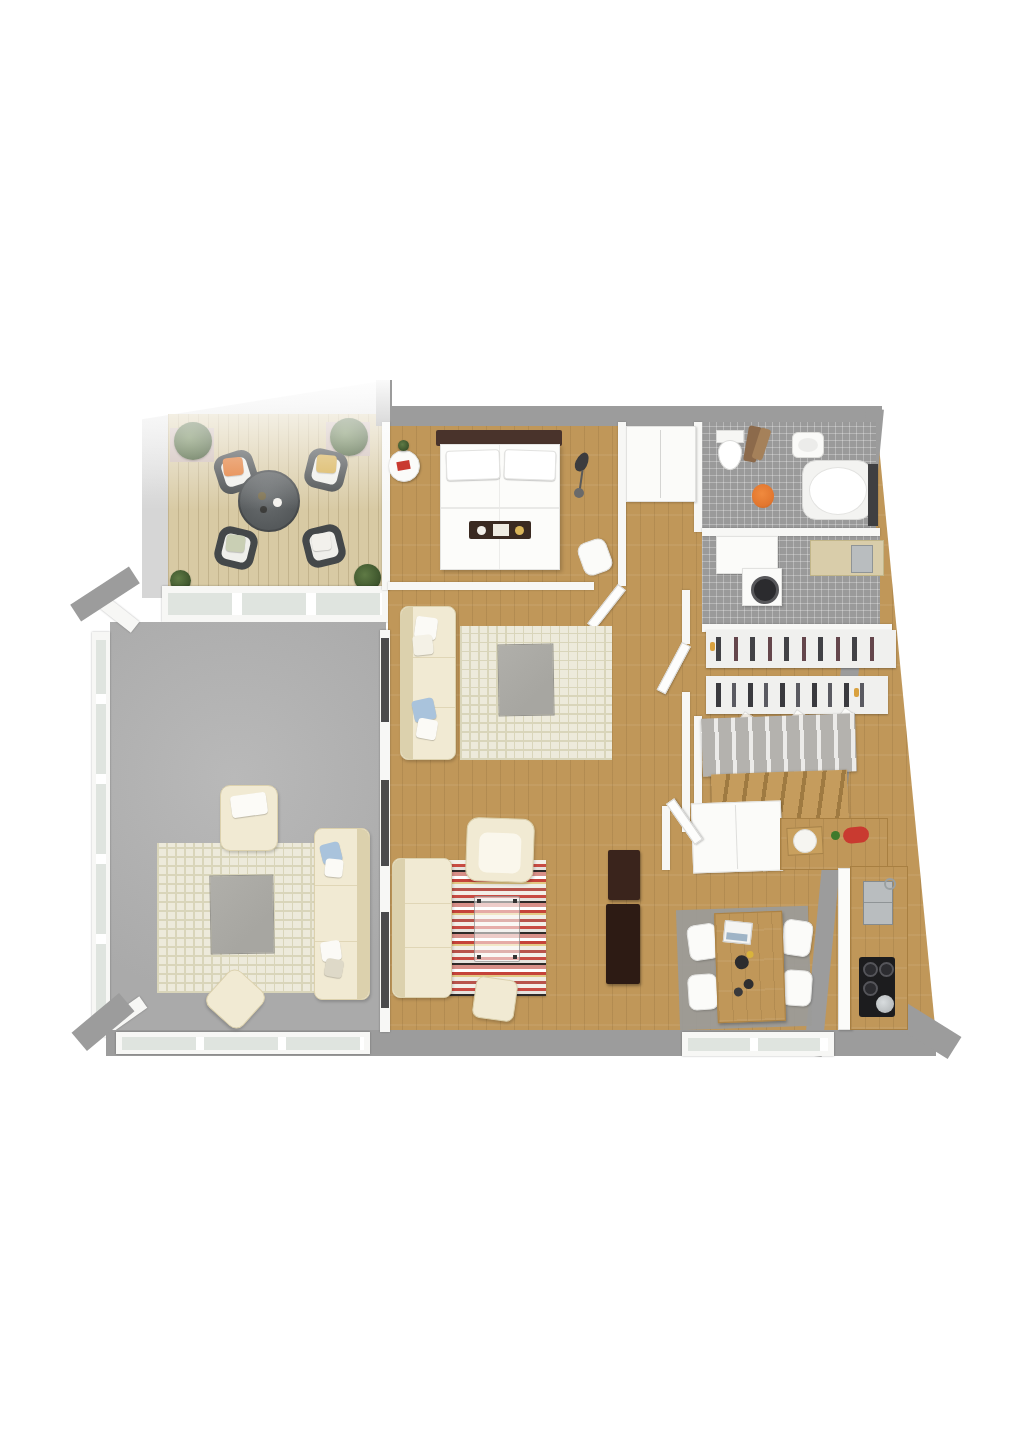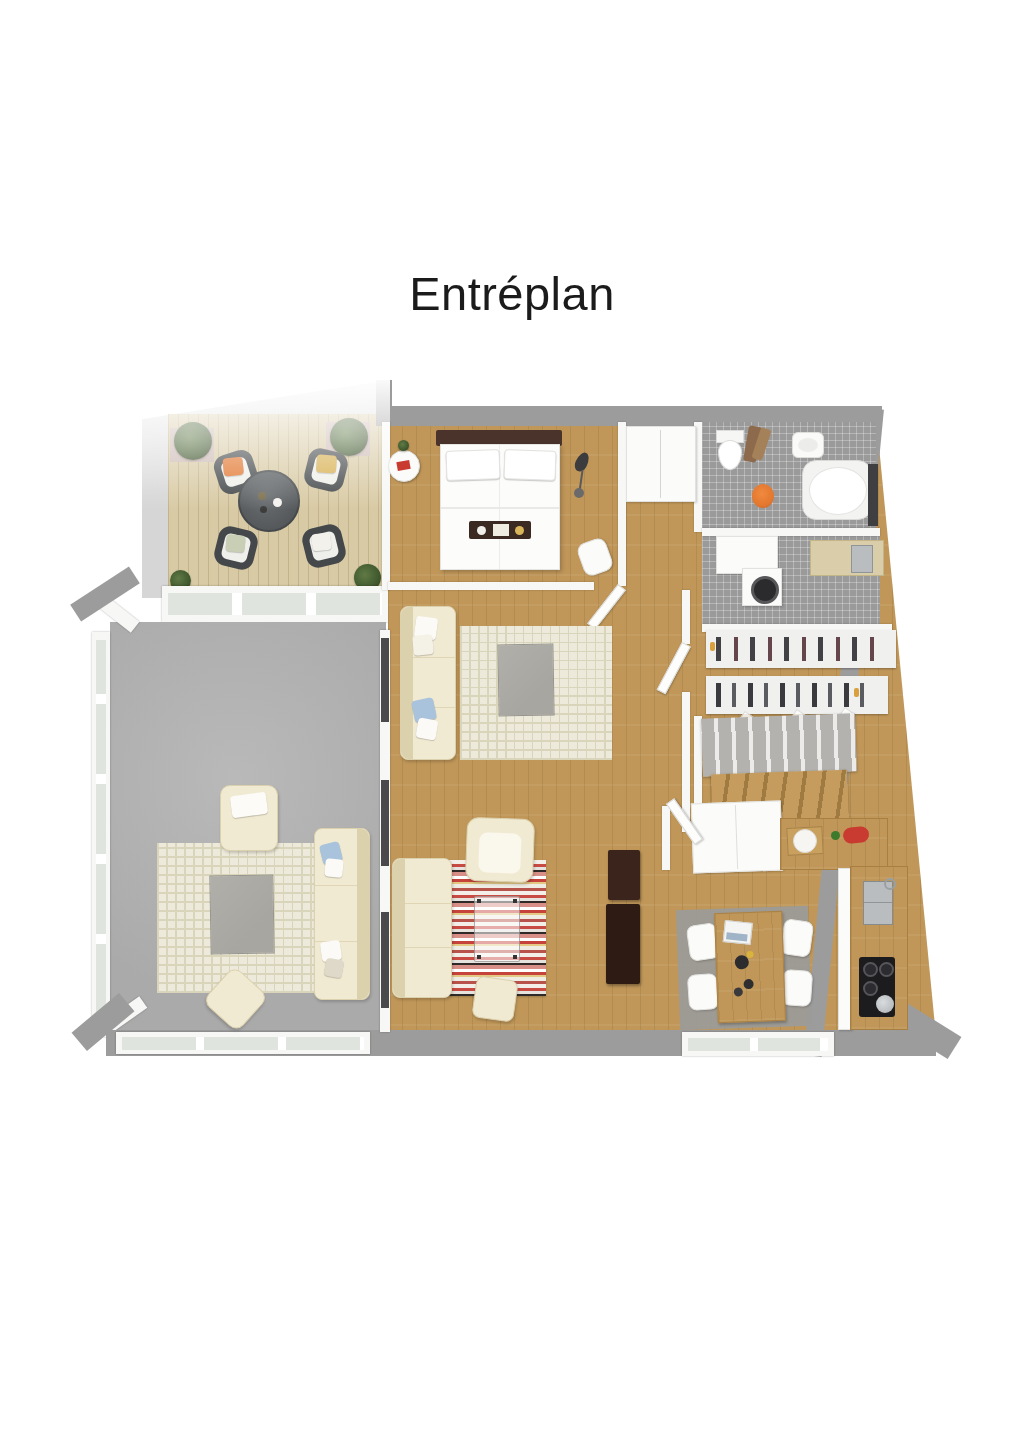--- a/index.html
+++ b/index.html
@@ -41,21 +41,20 @@
   .pillow{border-radius:4px;box-shadow:0 1px 1px rgba(0,0,0,.2);}
   .graytab{background:linear-gradient(135deg,#b0afaa,var(--table-gray) 70%);border:1px solid #96958f;}
   .whitebox{background:#fbfbf9;border:1px solid #e2e2e0;box-shadow:1px 1px 2px rgba(0,0,0,.2);}
   .plant{border-radius:50%;background:radial-gradient(circle at 40% 40%,#5f7a45,var(--plant-green) 60%,#2c3d1f);box-shadow:0 1px 2px rgba(0,0,0,.3);}
   .doorleaf{background:#fdfdfc;border:1px solid #d8d8d6;box-shadow:1px 1px 2px rgba(0,0,0,.25);}
 </style>
 </head>
 <body>
 
 <div class="page">
-  <h1 class="title">Entréplan</h1>
 
   <div class="plan">
 
     <div class="abs" style="left:72px;top:0;width:246px;height:218px;background:linear-gradient(170deg,#ececec,var(--exterior-pad) 45%);clip-path:polygon(0 18%,100% 0,100% 100%,0 100%);"></div>
     <div class="abs deckwood" style="left:98px;top:34px;width:220px;height:172px;"></div>
 
     <div class="abs" style="left:100px;top:48px;width:44px;height:34px;background:#ccb9b3;"></div>
     <div class="abs plant" style="left:104px;top:42px;width:38px;height:38px;"></div>
     <div class="abs" style="left:256px;top:42px;width:44px;height:34px;background:#ccb9b3;"></div>
     <div class="abs plant" style="left:260px;top:38px;width:38px;height:38px;"></div>

